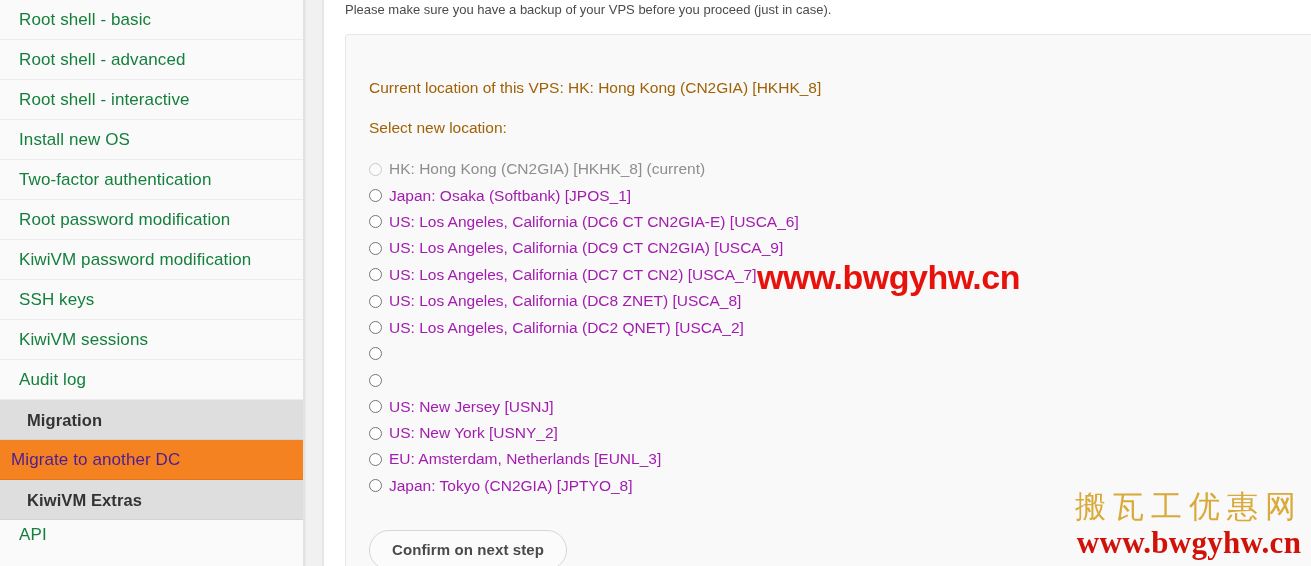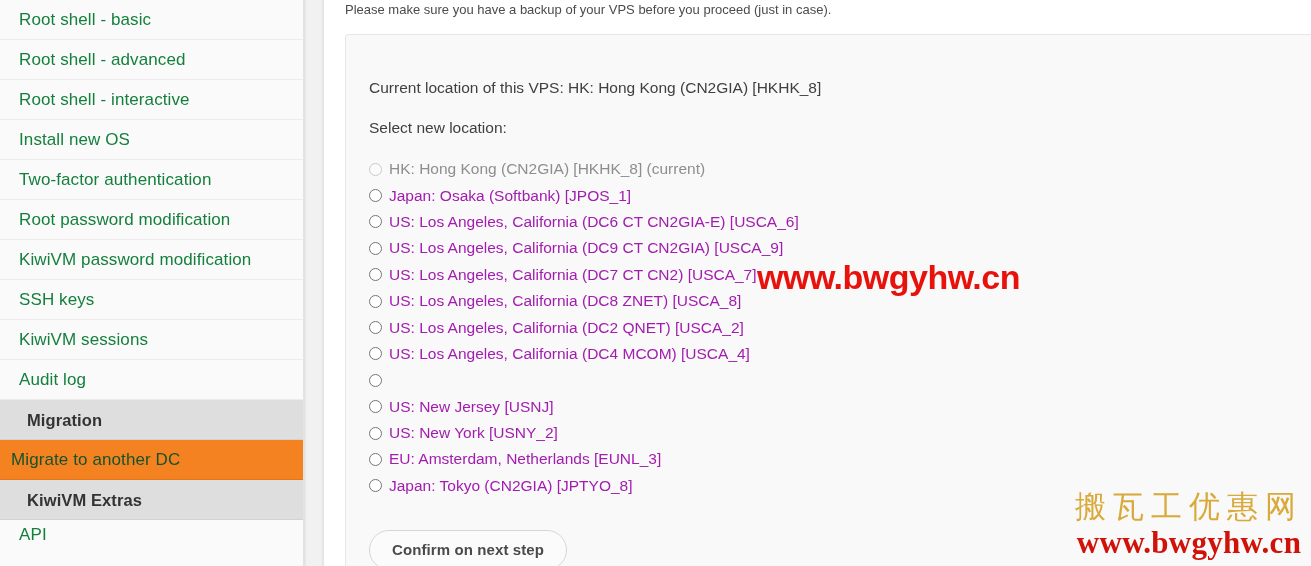--- a/index.html
+++ b/index.html
@@ -44,21 +44,21 @@
     background: #dedede;
     color: #333333;
     font-weight: bold;
     font-size: 16.5px;
     padding-left: 27px;
     border-bottom: 1px solid #d3d3d3;
     cursor: default;
   }
   .nav-item.active {
     background: #f58220;
-    color: #14532d;
+    color: #4c1d95;
     border-bottom: 1px solid #e4761a;
     padding-left: 11px;
   }
   .nav-item.partial {
     height: 26px;
     line-height: 30px;
     border-bottom: none;
   }
 
   
@@ -112,21 +112,21 @@
     width: 1000px;
     height: 540px;
     background: #f9f9f9;
     border: 1px solid #e7e7e7;
     border-radius: 3px;
   }
   .panel-line {
     position: absolute;
     left: 23px;
     font-size: 15.5px;
-    color: #404040;
+    color: #a16207;
     white-space: nowrap;
   }
   #current-location { top: 44px; }
   #select-label { top: 84px; }
 
   #options {
     position: absolute;
     left: 23px;
     top: 121px;
   }
@@ -270,21 +270,20 @@
           <div class="option-row">
             <span class="radio"></span>
             <span class="option-label">US: Los Angeles, California (DC8 ZNET) [USCA_8]</span>
           </div>
           <div class="option-row">
             <span class="radio"></span>
             <span class="option-label">US: Los Angeles, California (DC2 QNET) [USCA_2]</span>
           </div>
           <div class="option-row">
             <span class="radio"></span>
-            <span class="option-label">US: Los Angeles, California (DC4 MCOM) [USCA_4]</span>
           </div>
           <div class="option-row">
             <span class="radio"></span>
           </div>
           <div class="option-row">
             <span class="radio"></span>
             <span class="option-label">US: New Jersey [USNJ]</span>
           </div>
           <div class="option-row">
             <span class="radio"></span>

